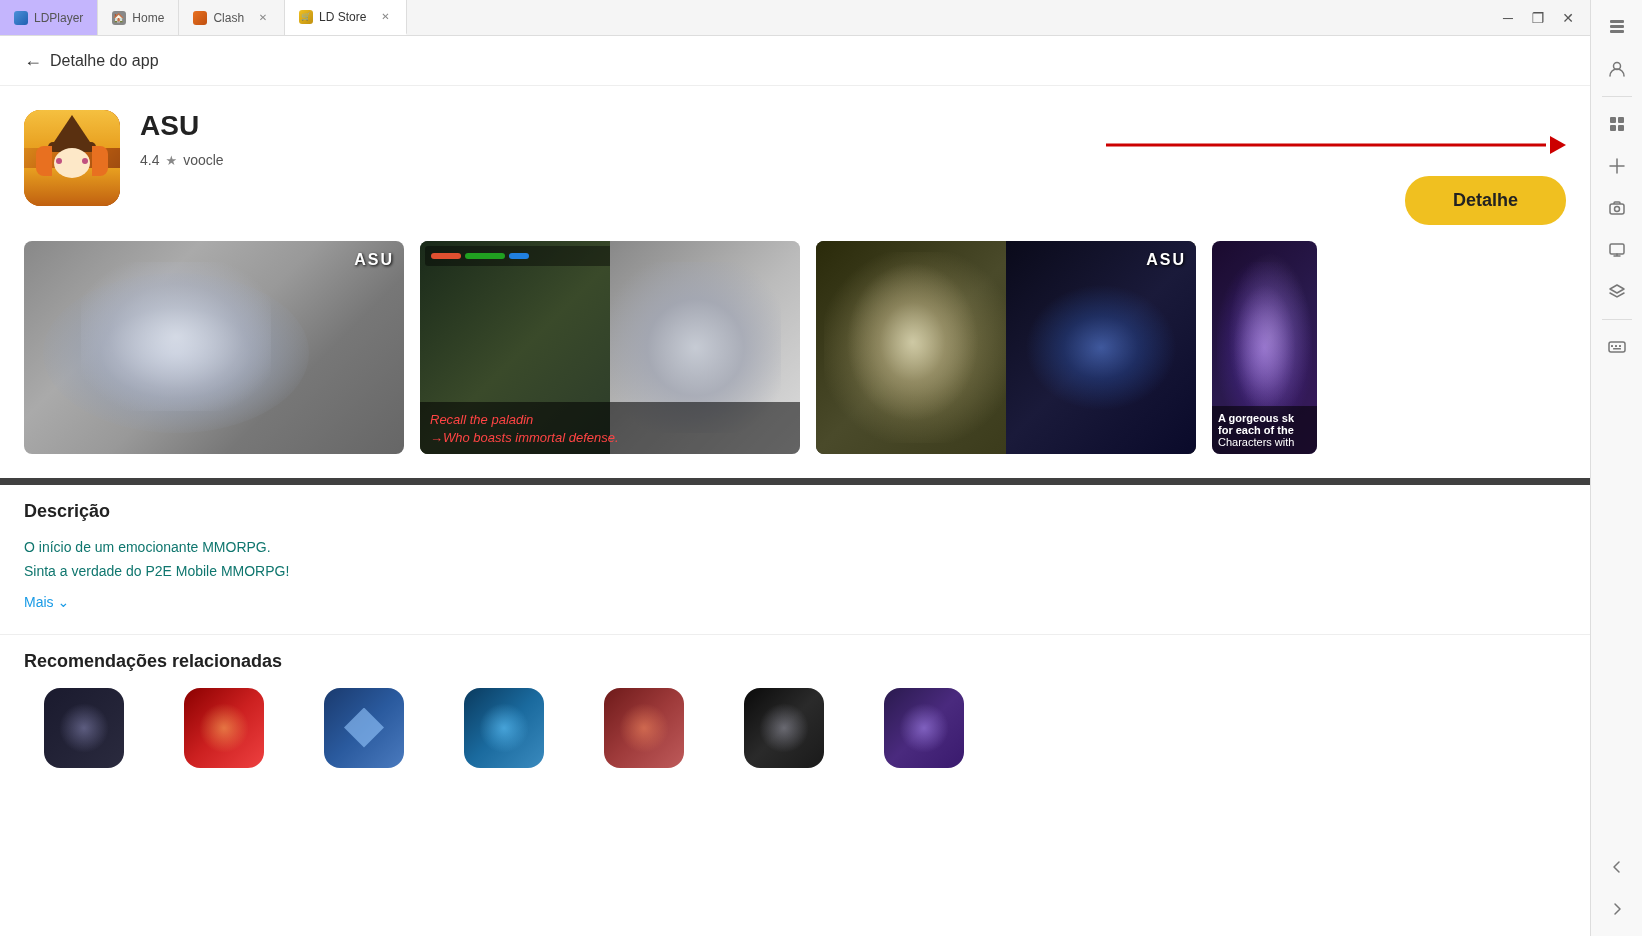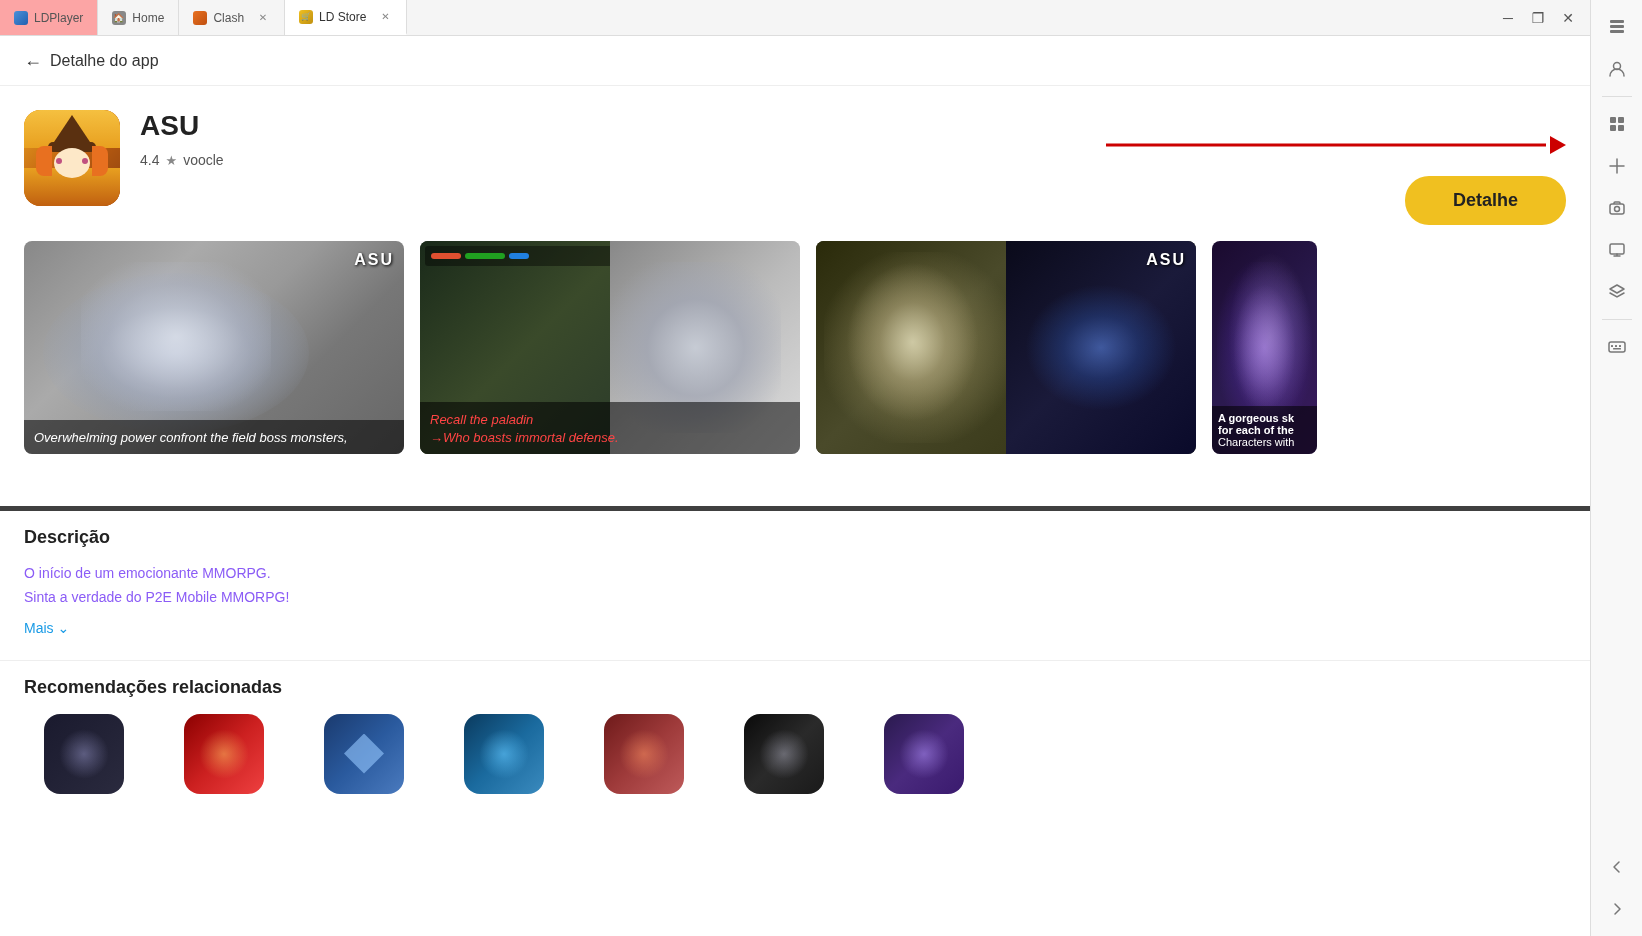--- a/index.html
+++ b/index.html
@@ -63,23 +63,23 @@
       cursor: pointer;
       min-width: 160px;
     }
 
     
     .screenshots-section { padding: 0 24px 24px 24px; }
     .screenshots-scroll { display: flex; gap: 16px; overflow-x: hidden; }
     .screenshot-item { flex-shrink: 0; border-radius: 8px; overflow: hidden; position: relative; }
 
     
-    .description-section { padding: 16px 24px 24px 24px; border-top: 5px solid #404040; margin-top: 28px; }
+    .description-section { padding: 16px 24px 24px 24px; border-top: 7px solid #404040; }
     .section-title { font-size: 18px; font-weight: 600; color: #222; margin-bottom: 14px; }
-    .description-text { font-size: 14px; color: #8b5cf6; line-height: 1.7; }
+    .description-text { font-size: 14px; color: #0f766e; line-height: 1.7; }
     .more-btn { color: #1a9be6; font-size: 14px; cursor: pointer; display: flex; align-items: center; gap: 4px; margin-top: 10px; }
 
     
     .recommendations-section { padding: 16px 24px 24px 24px; border-top: 1px solid #eee; }
     .rec-scroll { display: flex; gap: 20px; overflow-x: hidden; margin-top: 16px; }
     .rec-item { width: 120px; flex-shrink: 0; display: flex; flex-direction: column; align-items: center; }
     .rec-icon { width: 80px; height: 80px; border-radius: 16px; margin-bottom: 8px; }
 
     
     .right-sidebar {
@@ -93,21 +93,21 @@
       gap: 4px;
     }
     .sidebar-btn {
       width: 38px; height: 38px;
       display: flex; align-items: center; justify-content: center;
       border-radius: 6px; cursor: pointer; color: #666; font-size: 16px;
     }
     .sidebar-divider { width: 30px; height: 1px; background: #ddd; margin: 4px 0; }
 
     
-    .ldplayer-tab { background: #fca5a5; }
+    .ldplayer-tab { background: #c4b5fd; }
     .ldstore-tab { background: #fff; }
   </style>
 </head>
 <body>
 
 <div class="main-area">
 
   <div class="title-bar">
     <div class="title-bar-left">
 
@@ -192,23 +192,20 @@
       <div class="screenshots-scroll">
 
         <div class="screenshot-item" style="width:380px;height:213px;border-radius:8px;overflow:hidden;flex-shrink:0;position:relative;">
           <div style="width:100%;height:100%;background:linear-gradient(135deg,#888 0%,#aaa 30%,#999 50%,#777 70%,#666 100%);position:relative;">
 
             <div style="position:absolute;top:15%;left:5%;width:70%;height:75%;background:radial-gradient(ellipse,rgba(200,210,230,0.9) 0%,rgba(150,160,180,0.7) 40%,transparent 75%);border-radius:50%;"></div>
             <div style="position:absolute;top:10%;left:15%;width:50%;height:70%;background:radial-gradient(ellipse,rgba(220,225,235,0.8) 0%,rgba(180,185,200,0.5) 50%,transparent 80%);"></div>
 
             <div style="position:absolute;top:10px;right:10px;color:#fff;font-size:16px;font-weight:bold;text-shadow:1px 1px 3px #000;letter-spacing:2px;">ASU</div>
 
-            <div style="position:absolute;bottom:0;left:0;right:0;background:rgba(0,0,0,0.55);padding:8px 10px;">
-              <span style="color:#fff;font-size:13px;font-style:italic;">Overwhelming power confront the field boss monsters,</span>
-            </div>
           </div>
         </div>
 
         <div class="screenshot-item" style="width:380px;height:213px;border-radius:8px;overflow:hidden;flex-shrink:0;position:relative;">
           <div style="width:100%;height:100%;background:linear-gradient(90deg,#1a2a1a 0%,#2a3a2a 40%,#888 50%,#aaa 70%,#ccc 100%);position:relative;">
 
             <div style="position:absolute;top:0;left:0;width:55%;height:100%;background:linear-gradient(135deg,#1a2a1a,#3a4a2a,#2a3a2a);"></div>
 
             <div style="position:absolute;top:5px;left:5px;right:5px;height:20px;background:rgba(0,0,0,0.4);border-radius:3px;display:flex;align-items:center;gap:4px;padding:0 6px;">
               <div style="width:30px;height:6px;background:#e05030;border-radius:3px;"></div>

